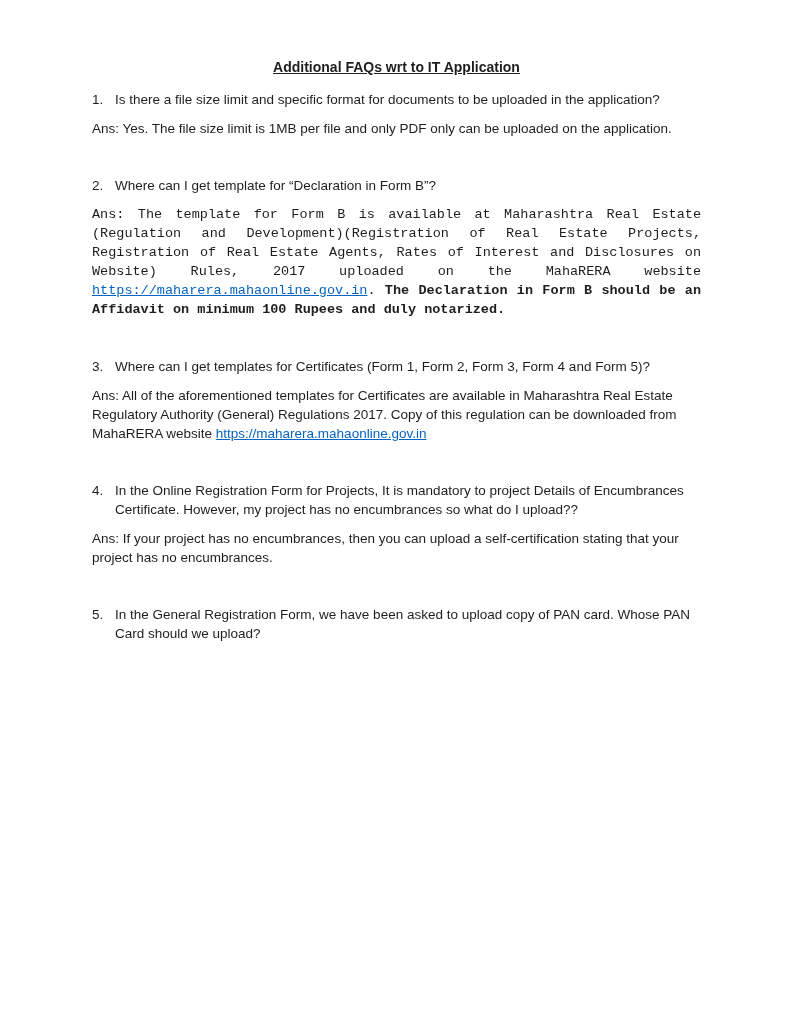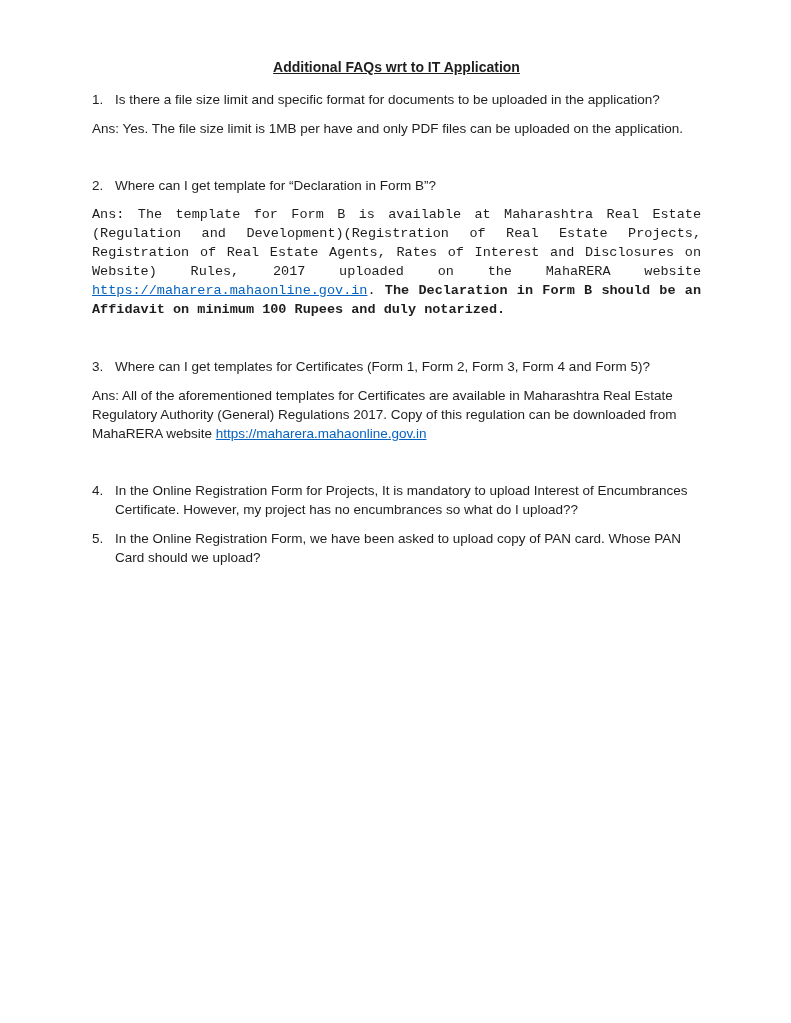--- a/index.html
+++ b/index.html
@@ -59,42 +59,43 @@
 
 <div class="page">
   <h1 class="doc-title">Additional FAQs wrt to IT Application</h1>
 
   <section>
       <div class="faq-item">
         <div class="question">
           <span class="q-num">1.</span>
           <span class="q-text">Is there a file size limit and specific format for documents to be uploaded in the application?</span>
         </div>
-        <p class="answer"><span>Ans: Yes. The file size limit is 1MB per have and only PDF files can be uploaded on the application.</span></p>
+        <p class="answer"><span>Ans: Yes. The file size limit is 1MB per file and only PDF only can be uploaded on the application.</span></p>
       </div>
       <div class="faq-item">
         <div class="question">
           <span class="q-num">2.</span>
           <span class="q-text">Where can I get template for “Declaration in Form B”?</span>
         </div>
         <p class="answer justified"><span>Ans: The template for Form B is available at Maharashtra Real Estate (Regulation and Development)(Registration of Real Estate Projects, Registration of Real Estate Agents, Rates of Interest and Disclosures on Website) Rules, 2017 uploaded on the MahaRERA website </span><a href="#" class="doc-link">https://maharera.mahaonline.gov.in</a><span>. </span><strong>The Declaration in Form B should be an Affidavit on minimum 100 Rupees and duly notarized.</strong></p>
       </div>
       <div class="faq-item">
         <div class="question">
           <span class="q-num">3.</span>
           <span class="q-text">Where can I get templates for Certificates (Form 1, Form 2, Form 3, Form 4 and Form 5)?</span>
         </div>
         <p class="answer"><span>Ans: All of the aforementioned templates for Certificates are available in Maharashtra Real Estate Regulatory Authority (General) Regulations 2017. Copy of this regulation can be downloaded from MahaRERA website </span><a href="#" class="doc-link">https://maharera.mahaonline.gov.in</a></p>
       </div>
       <div class="faq-item">
         <div class="question">
           <span class="q-num">4.</span>
-          <span class="q-text">In the Online Registration Form for Projects, It is mandatory to upload Interest of Encumbrances Certificate. However, my project has no encumbrances so what do I upload??</span>
+          <span class="q-text">In the Online Registration Form for Projects, It is mandatory to project Details of Encumbrances Certificate. However, my project has no encumbrances so what do I upload??</span>
         </div>
+        <p class="answer"><span>Ans: If your project has no encumbrances, then you can upload a self-certification stating that your project has no encumbrances.</span></p>
       </div>
       <div class="faq-item">
         <div class="question">
           <span class="q-num">5.</span>
-          <span class="q-text">In the Online Registration Form, we have been asked to upload copy of PAN card. Whose PAN Card should we upload?</span>
+          <span class="q-text">In the General Registration Form, we have been asked to upload copy of PAN card. Whose PAN Card should we upload?</span>
         </div>
       </div>
     </section>
 </div>
 
 </body></html>

